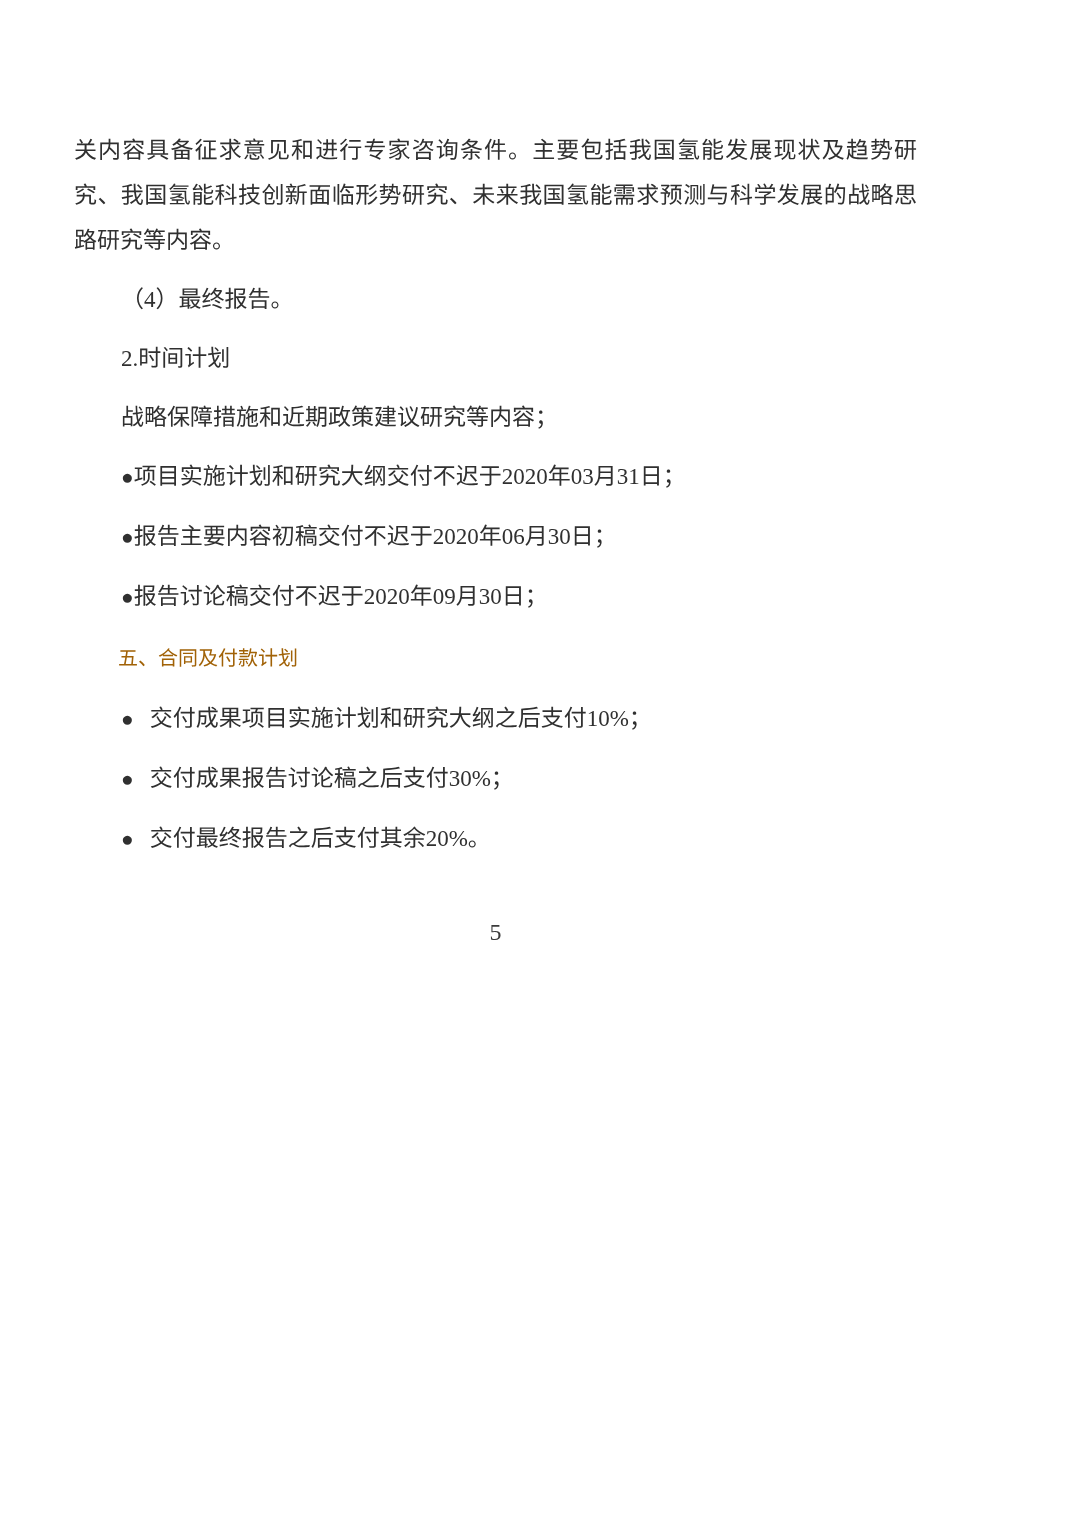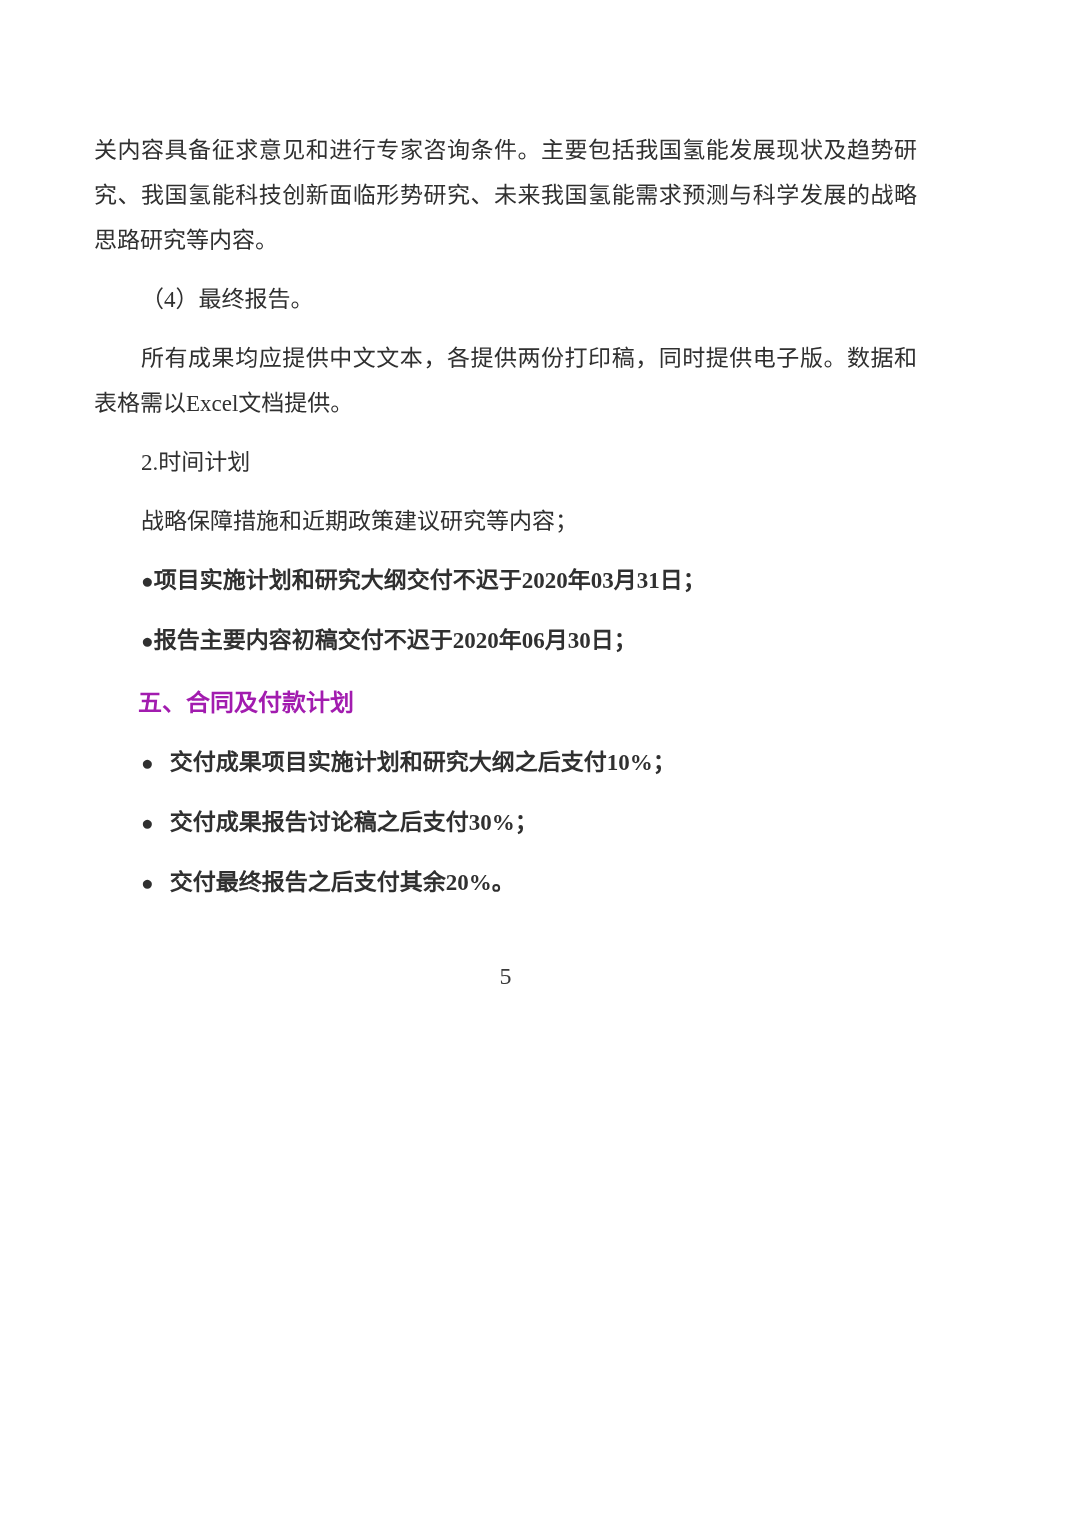--- a/index.html
+++ b/index.html
@@ -7,46 +7,45 @@
     padding: 0;
     background: #ffffff;
   }
   .doc-page {
     position: relative;
     box-sizing: border-box;
     width: 1080px;
     height: 1358px;
     margin: 0 auto;
     background: #ffffff;
-    padding: 128px 163px 0 94px;
+    padding: 128px 163px 0 74px;
     font-family: "Liberation Serif", "DejaVu Serif", serif;
     font-size: 23px;
     line-height: 45px;
     color: #303030;
     text-align: justify;
     overflow: hidden;
   }
   .para {
     margin: 0 0 14px 0;
   }
   .indent {
     text-indent: 47px;
   }
   .section-heading {
     font-family: "Liberation Sans", "DejaVu Sans", sans-serif;
-    font-weight: bold;
-    font-size: 24px;
+    font-weight: normal;
+    font-size: 20px;
     text-indent: 44px;
     margin: 16px 0 15px 0;
-    color: #a21caf;
+    color: #a16207;
   }
   .bullet-item {
     text-indent: 47px;
     margin: 0 0 14px 0;
-    font-weight: bold;
   }
   .bullet-item .marker {
     font-size: 21px;
   }
   .bullet-gap .marker {
     margin-right: 16px;
   }
   .page-number {
     text-align: center;
     margin-top: 48px;
@@ -57,30 +56,30 @@
 </head>
 <body>
 
 <div class="doc-page">
 
   <p class="para">关内容具备征求意见和进行专家咨询条件。主要包括我国氢能发展现状及趋势研究、我国氢能科技创新面临形势研究、未来我国氢能需求预测与科学发展的战略思路研究等内容。</p>
 
 
   <p class="para indent">（4）最终报告。</p>
 
-  <p class="para indent">所有成果均应提供中文文本，各提供两份打印稿，同时提供电子版。数据和表格需以Excel文档提供。</p>
 
   <p class="para indent">2.时间计划</p>
 
   <p class="para indent">战略保障措施和近期政策建议研究等内容；</p>
 
   <p class="bullet-item"><span class="marker">●</span><span>项目实施计划和研究大纲交付不迟于2020年03月31日；</span></p>
 
   <p class="bullet-item"><span class="marker">●</span><span>报告主要内容初稿交付不迟于2020年06月30日；</span></p>
 
+  <p class="bullet-item"><span class="marker">●</span><span>报告讨论稿交付不迟于2020年09月30日；</span></p>
 
 
   <p class="section-heading">五、合同及付款计划</p>
 
 
   <p class="bullet-item bullet-gap"><span class="marker">●</span><span>交付成果项目实施计划和研究大纲之后支付10%；</span></p>
 
 
   <p class="bullet-item bullet-gap"><span class="marker">●</span><span>交付成果报告讨论稿之后支付30%；</span></p>
 

